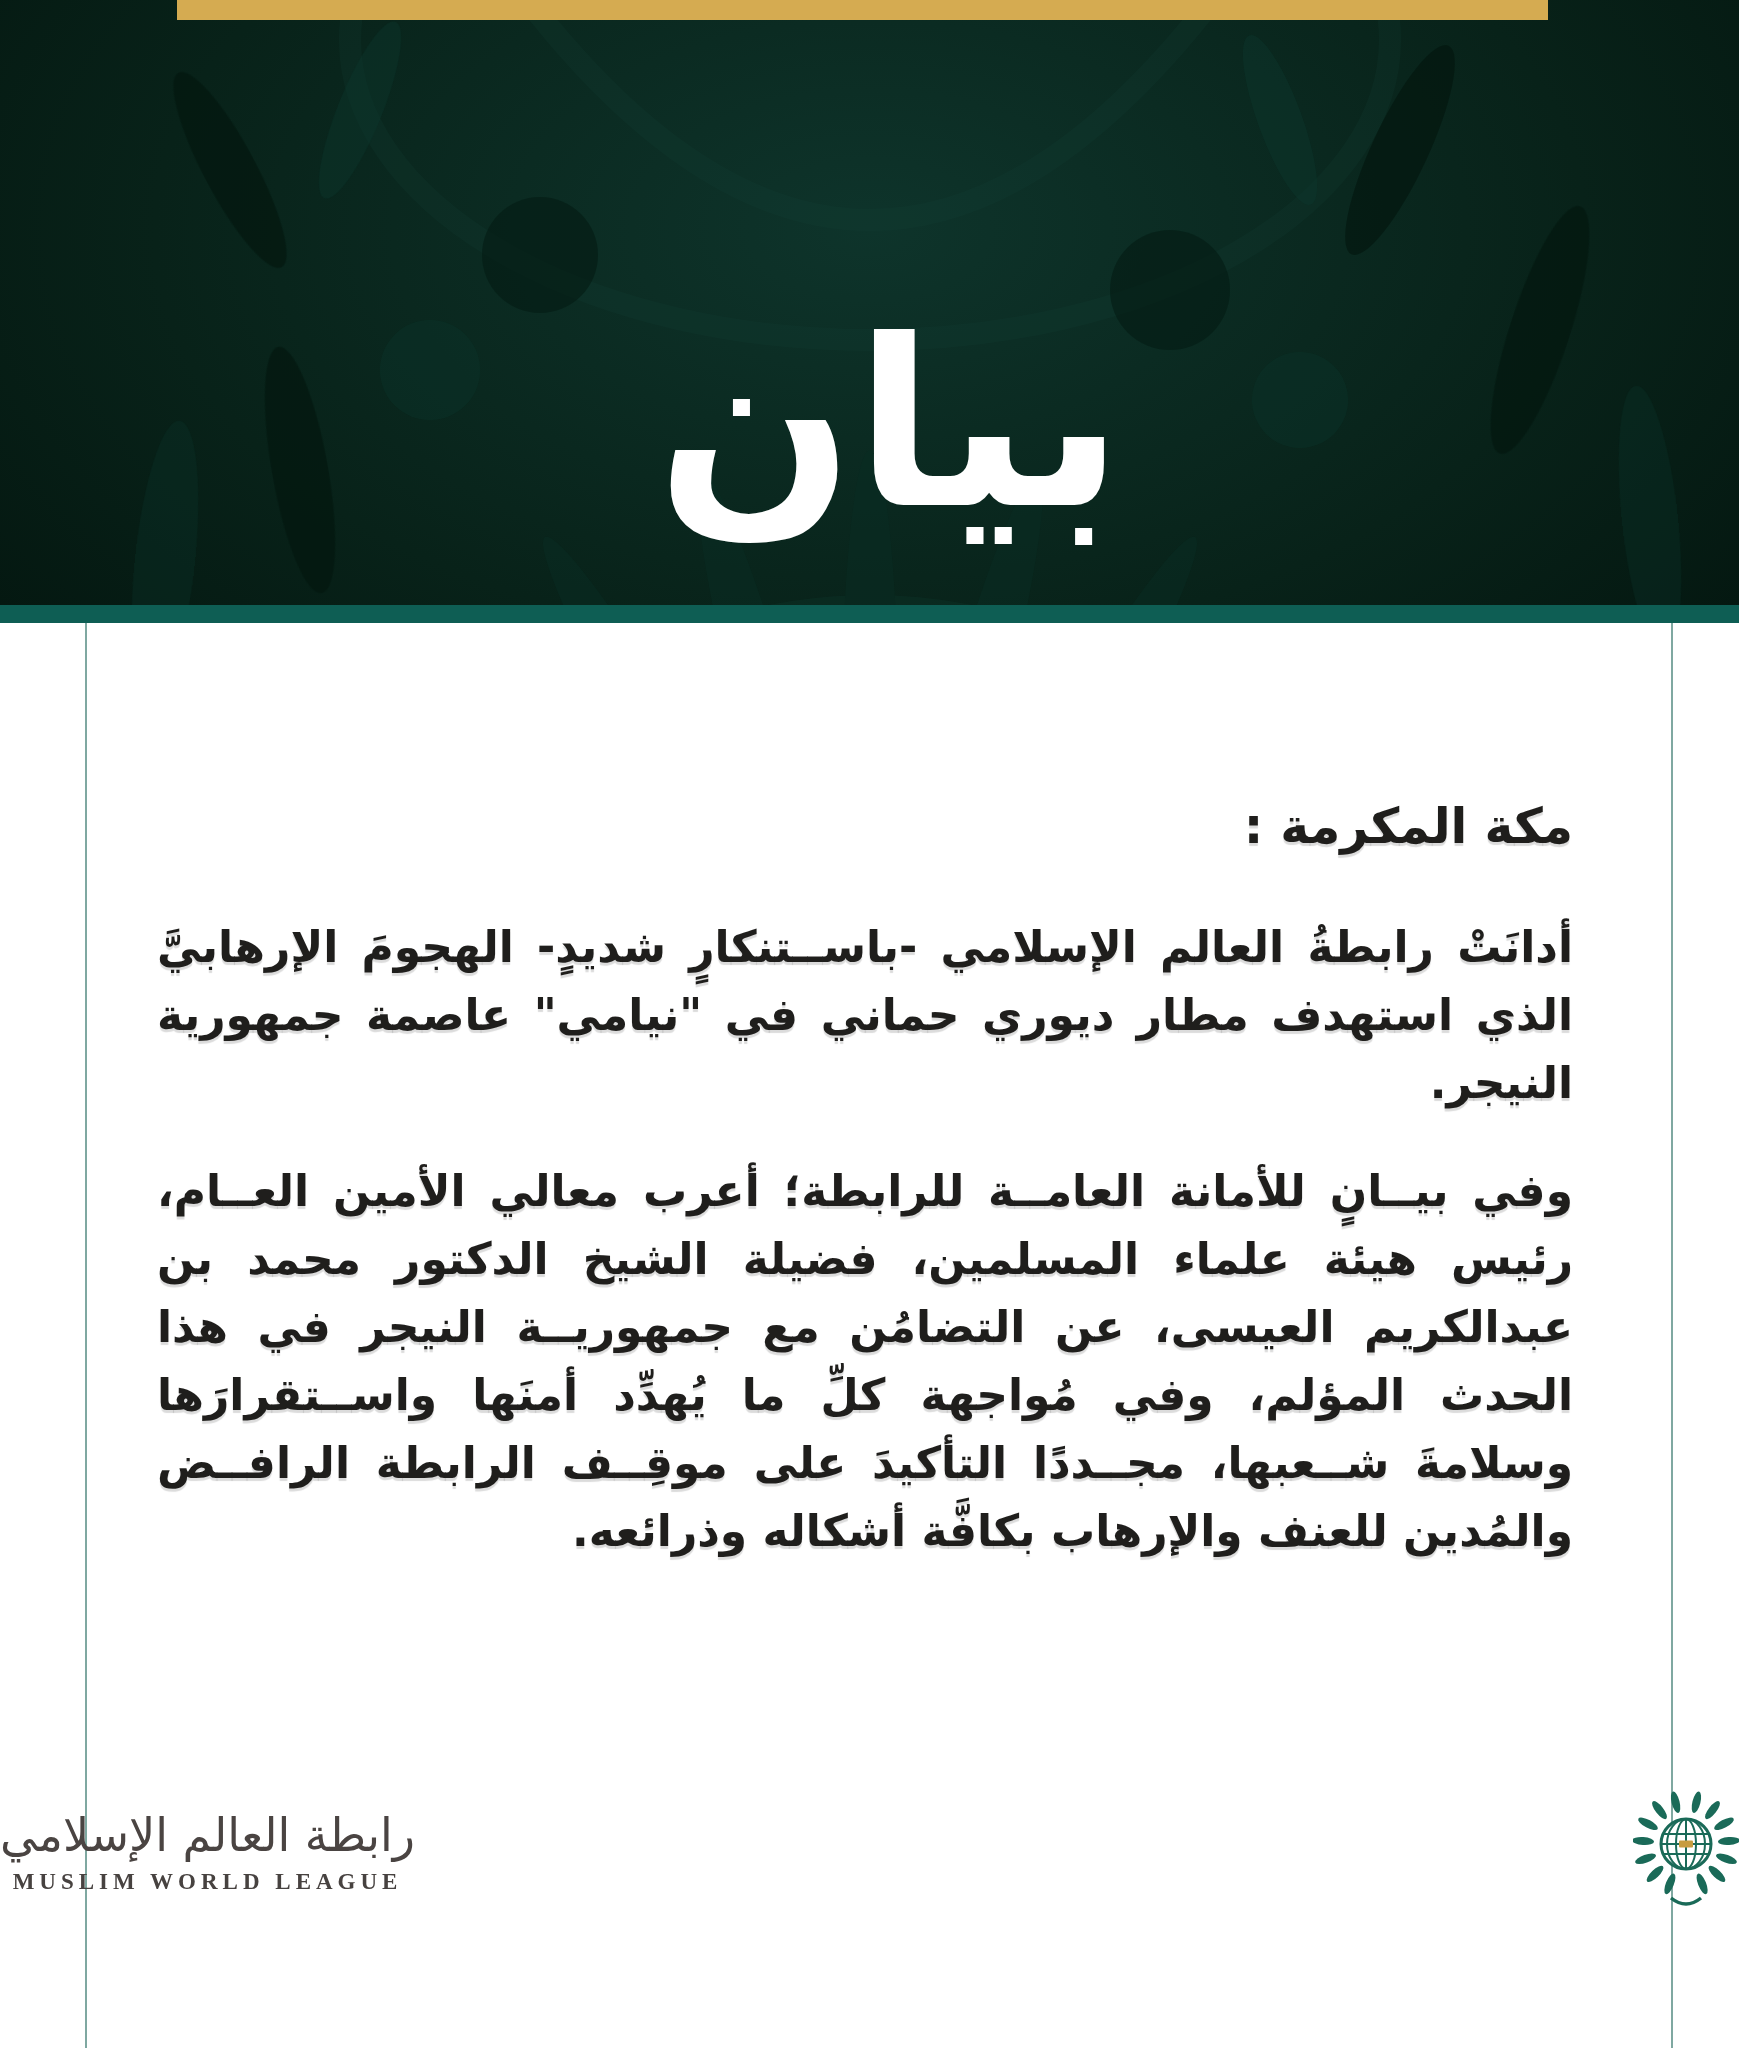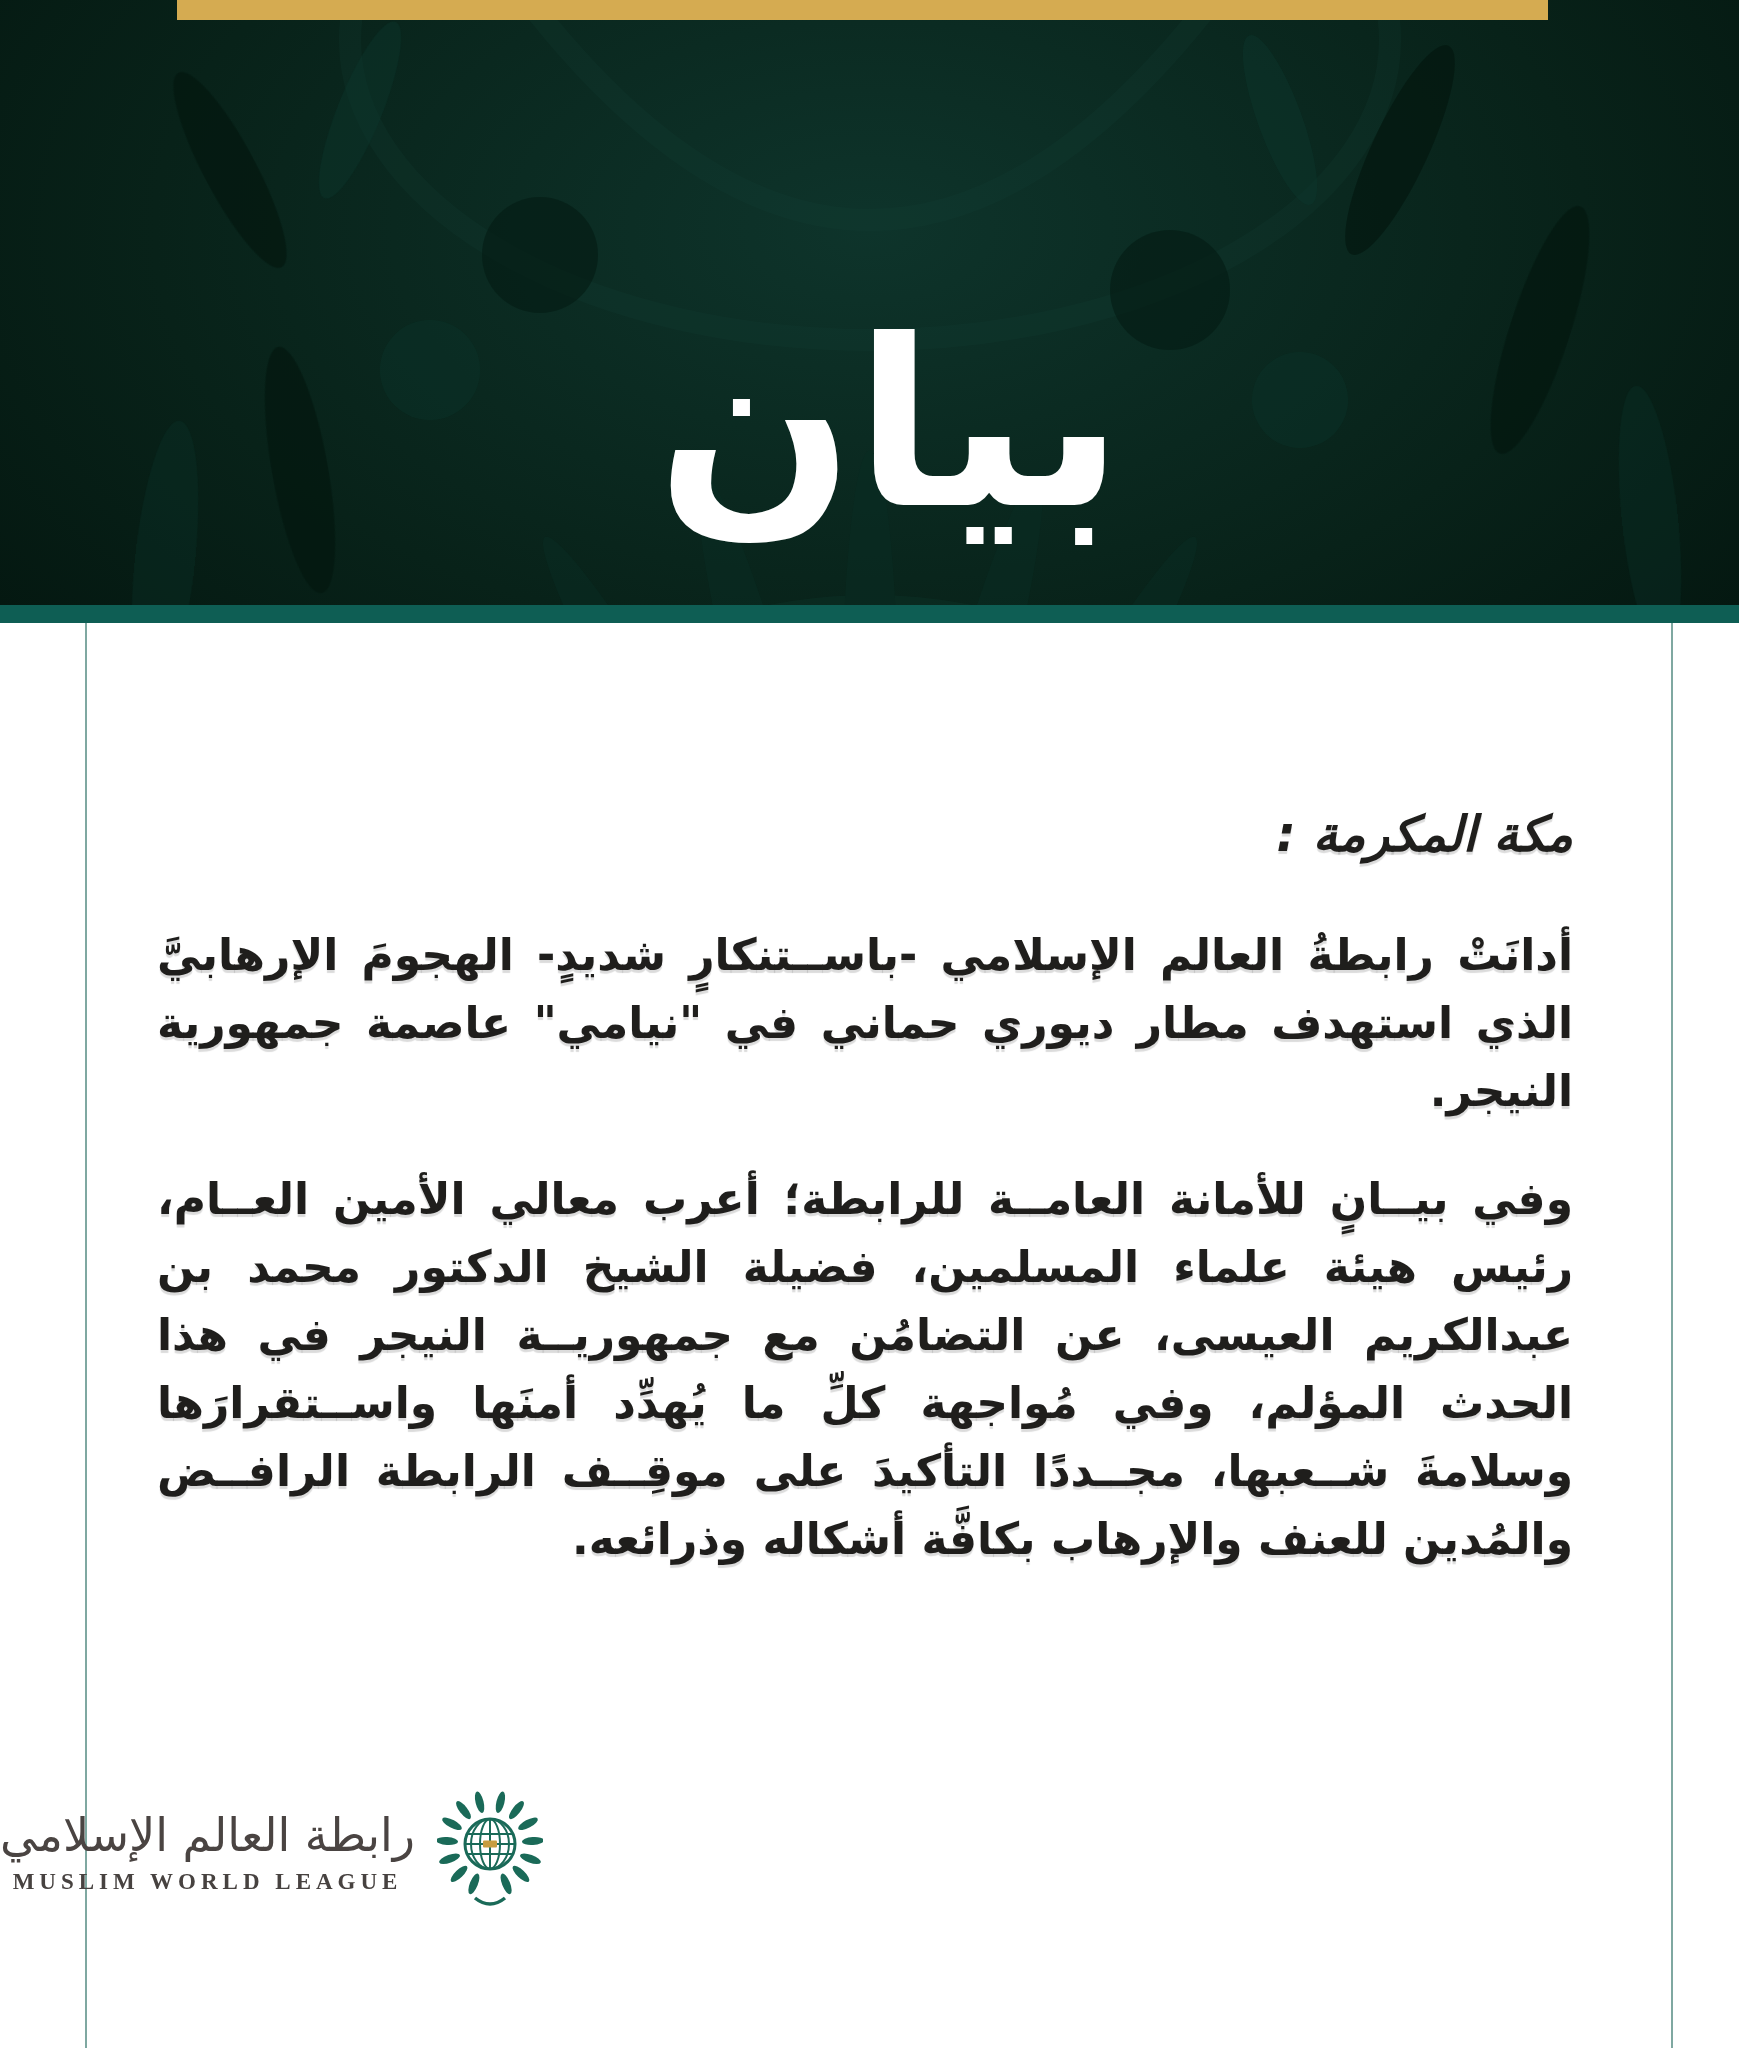--- a/index.html
+++ b/index.html
@@ -51,37 +51,36 @@
   }
   .content {
     direction: rtl;
     padding: 175px 98px 0 70px;
     color: #1f1e1c;
   }
   .location-line {
     font-size: 49px;
     font-weight: bold;
     text-align: right;
-    margin: 8px 0 58px 0;
+    margin: 0 0 58px 0;
     text-shadow: 0 3px 1px rgba(0,0,0,0.14);
-    font-style: italic;
   }
   .content p {
     font-size: 44px;
     font-weight: bold;
     line-height: 68px;
     text-align: justify;
     margin: 0 0 40px 0;
     text-shadow: 0 3px 1px rgba(0,0,0,0.14);
   }
 
   
   .logo-block {
     position: absolute; top: 1788px; left: 0; right: 0;
-    display: flex; justify-content: flex-start; align-items: center;
+    display: flex; justify-content: space-between; align-items: center;
     gap: 22px;
     direction: ltr;
   }
   .logo-text { text-align: center; }
   .logo-arabic {
     font-size: 46px; line-height: 1.25;
     color: #4a4442;
     direction: rtl;
     margin-bottom: 4px;
   }

